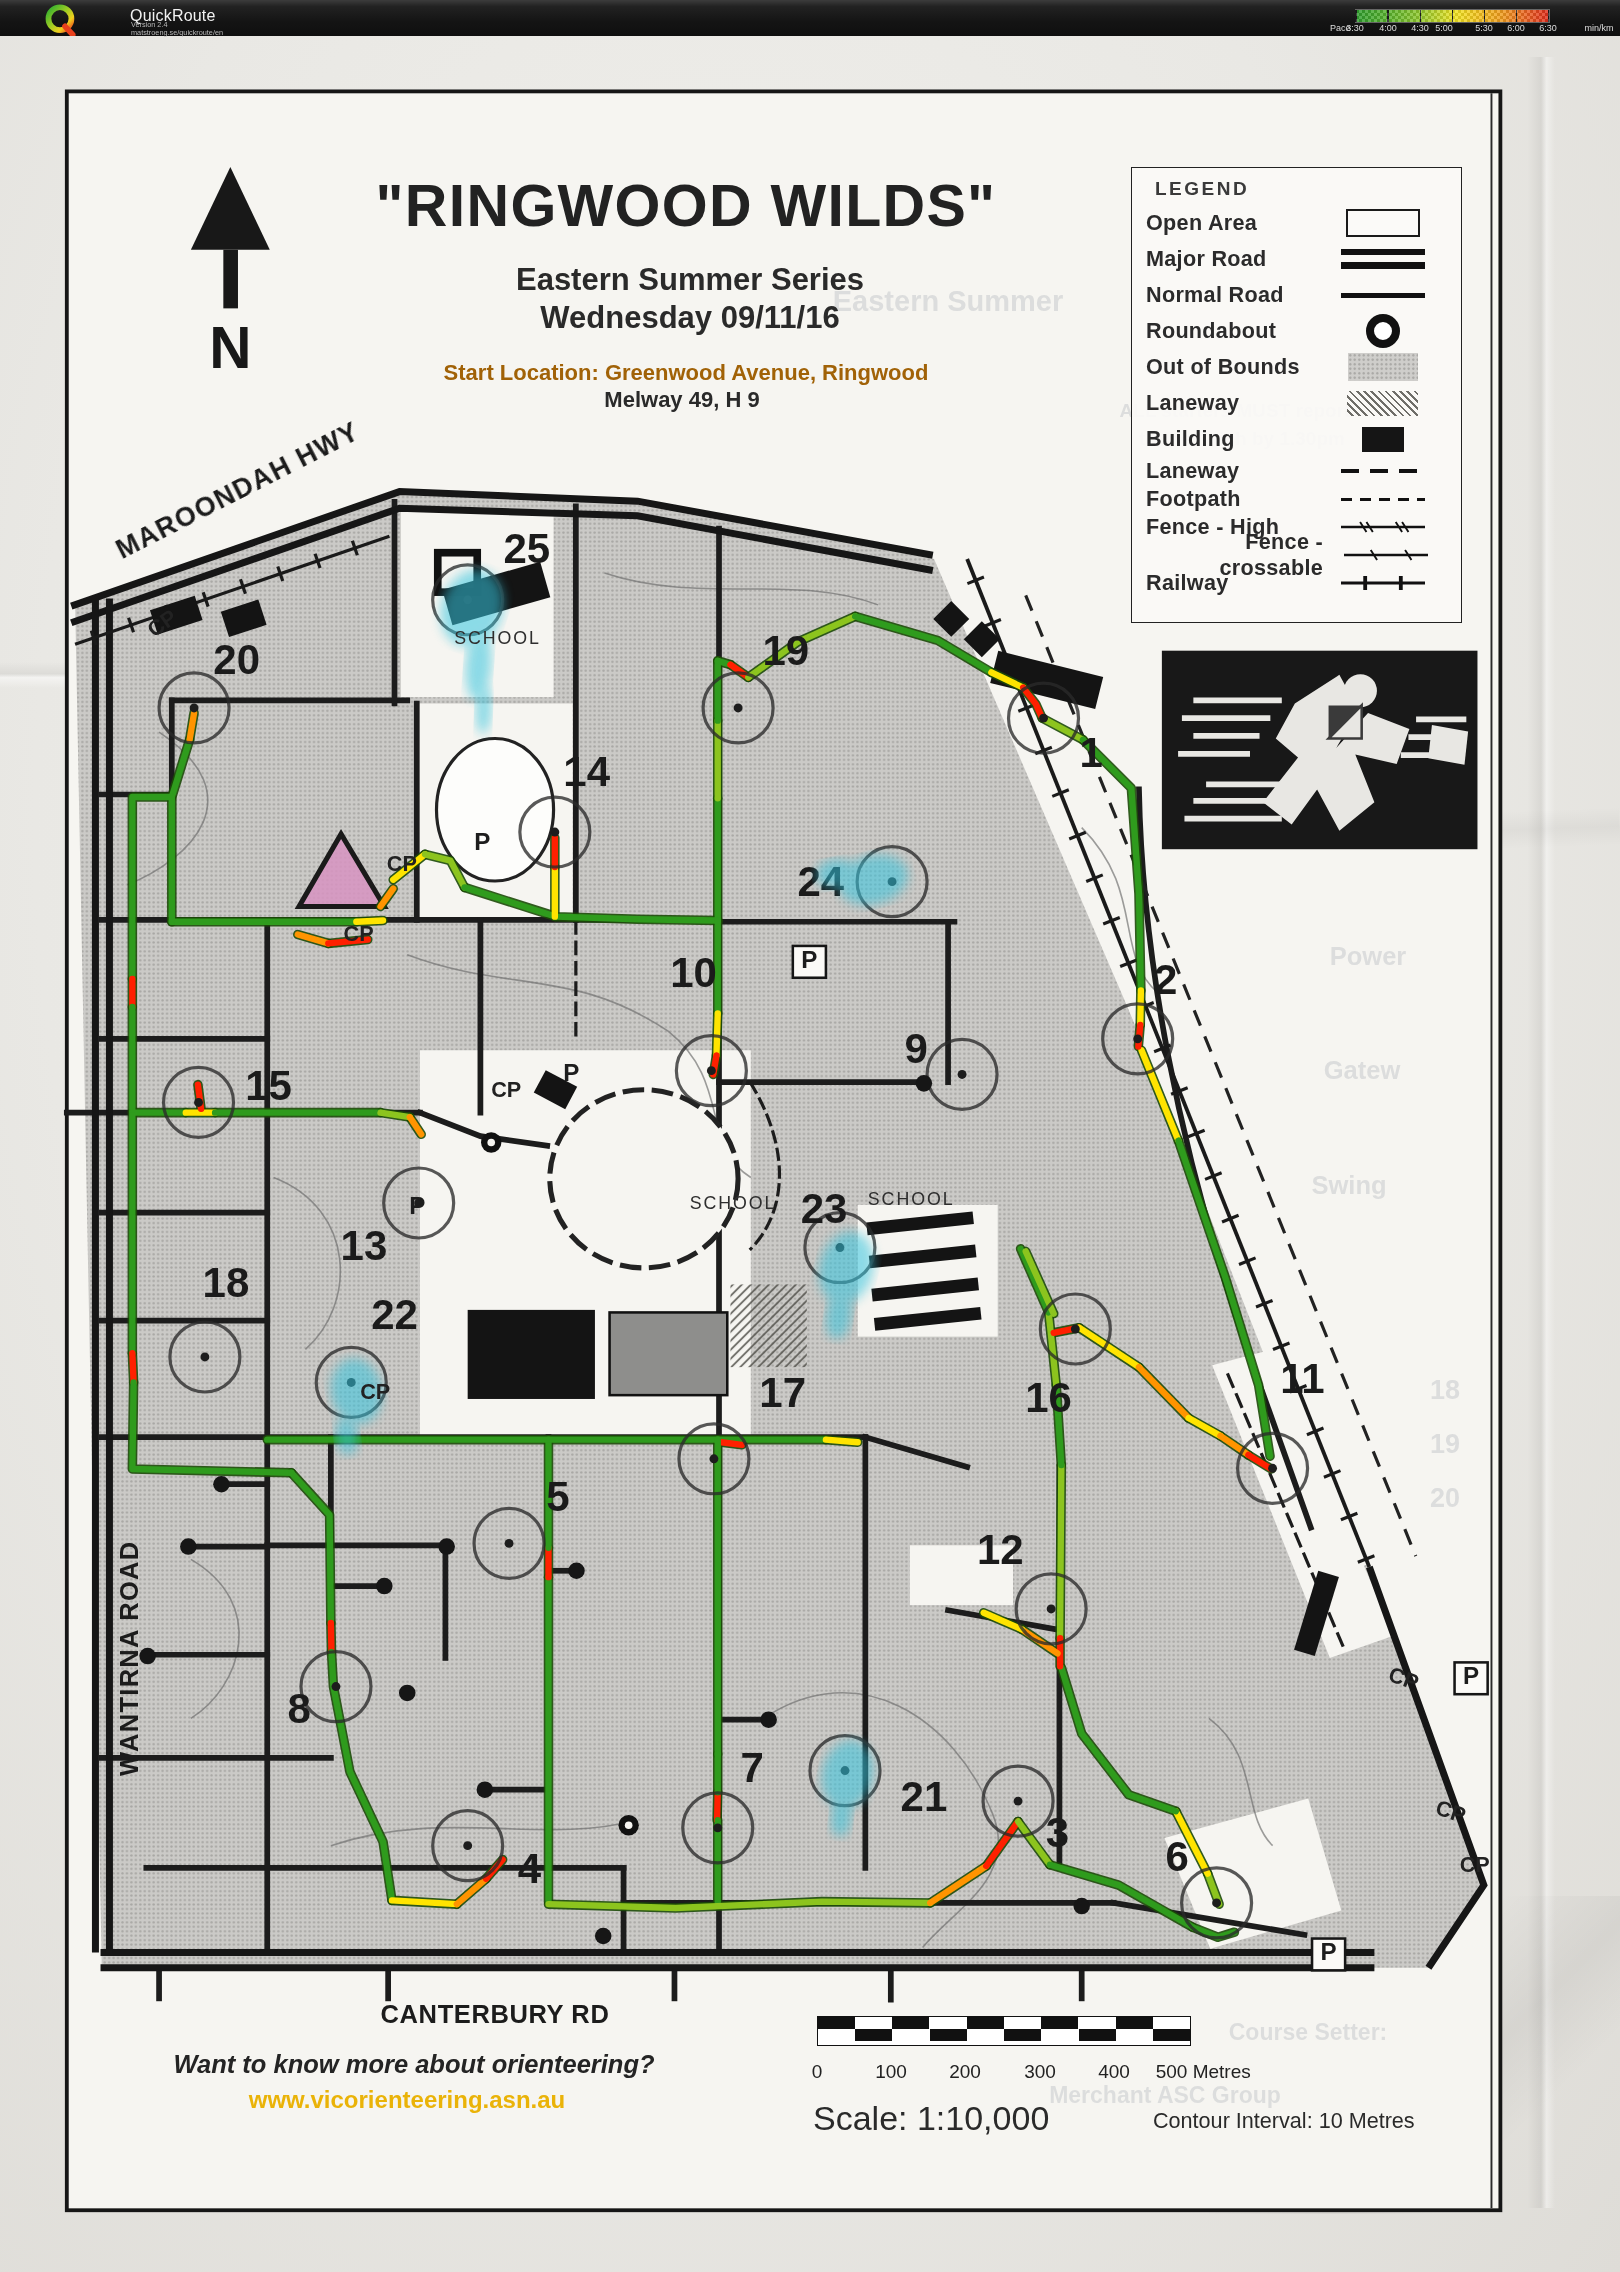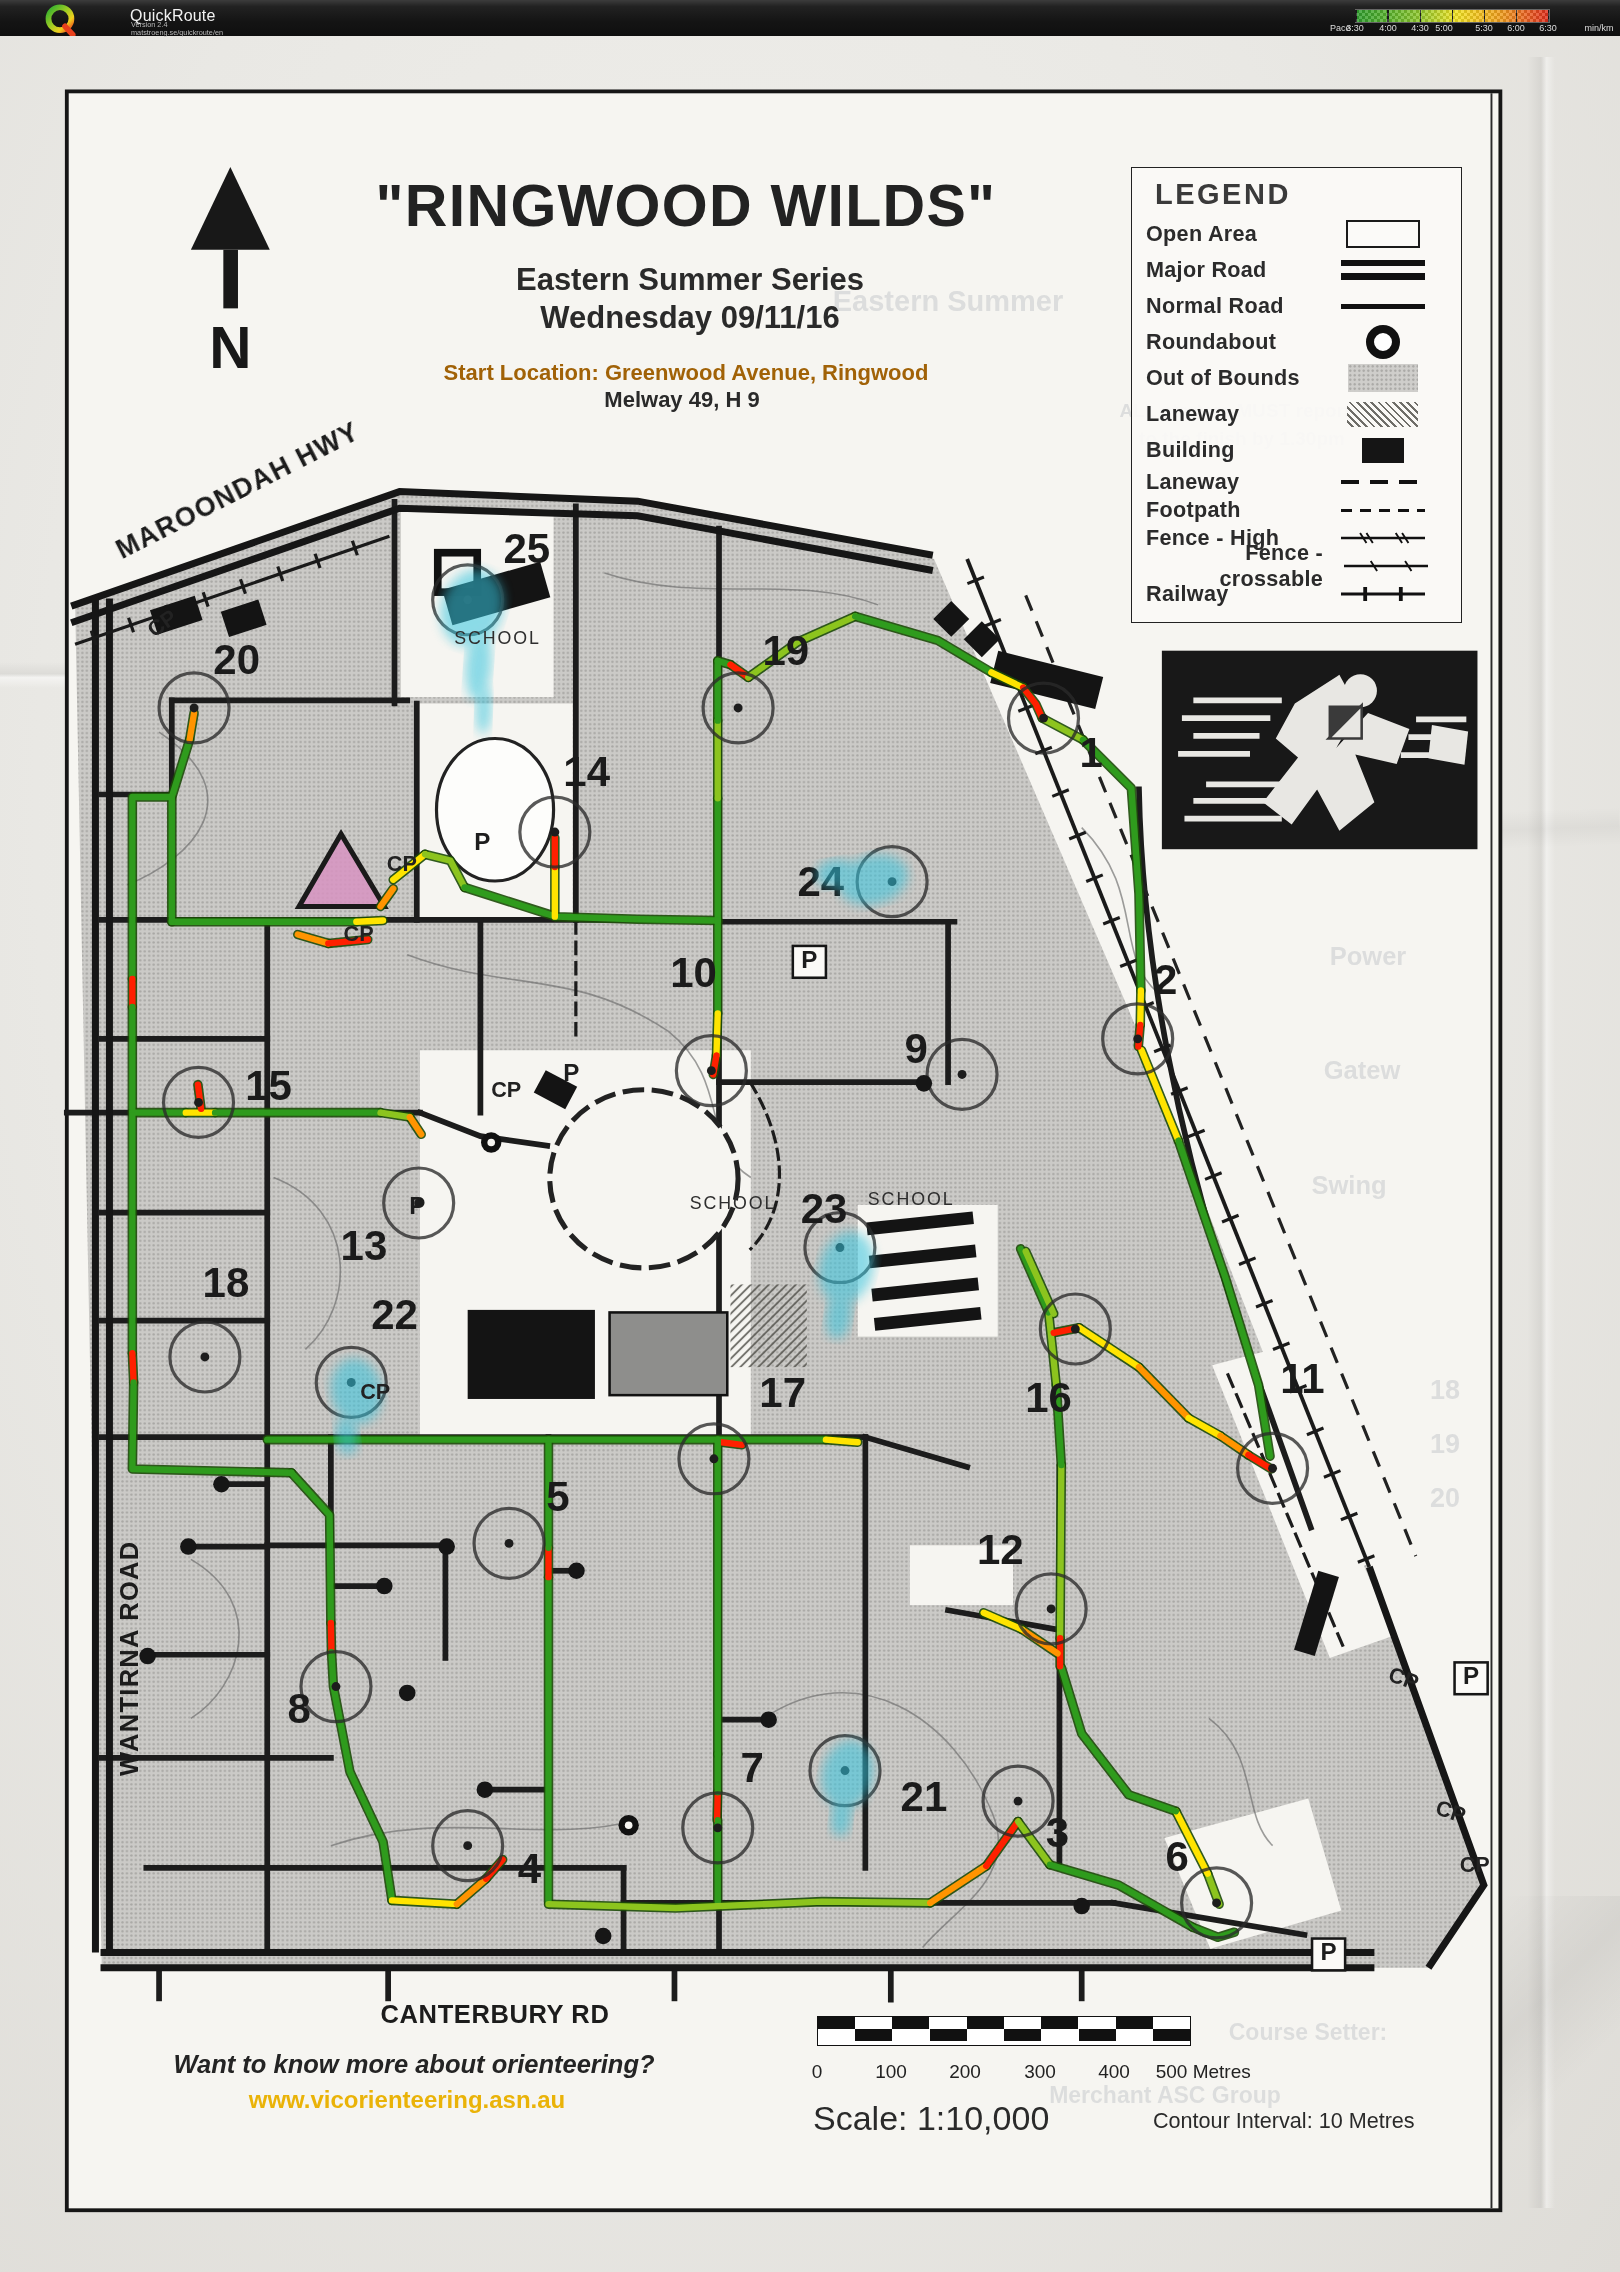--- a/index.html
+++ b/index.html
@@ -54,21 +54,21 @@
   .contour-text{left:1153px;top:2108px;font-size:21.6px;color:#2a2a2a;}
   .scalebar{position:absolute;left:817px;top:2016px;width:372px;height:28px;border:1.9px solid #111;background:#fff;z-index:10;}
   .scalebar .cell{position:absolute;width:37px;height:12px;}
   .scale-num{position:absolute;top:2061px;font-size:19px;color:#222;z-index:10;}
 
   .ghost{position:absolute;z-index:6;color:#6b7585;opacity:.18;font-weight:700;white-space:nowrap;}
 
   
   .legend{position:absolute;left:1131px;top:167px;width:331px;height:456px;border:1.9px solid #222;
     background:rgba(250,249,246,.93);z-index:12;box-sizing:border-box;padding:6.4px 11.5px 3.8px 14px;}
-  .legend-title{font-size:29px;letter-spacing:2.5px;color:#3a3a3a;font-weight:700;margin:3.8px 0 5.1px 9px;}
+  .legend-title{font-size:19px;letter-spacing:2.5px;color:#3a3a3a;font-weight:700;margin:3.8px 0 5.1px 9px;}
   .legend-row{display:flex;align-items:center;justify-content:space-between;height:36px;}
   .legend-row.compact{height:28px;}
   .legend-label{font-size:21.6px;color:#2b2b2b;font-weight:700;letter-spacing:0.3px;text-align:right;}
   .legend-sym{width:134px;display:flex;justify-content:center;align-items:center;}
   .sym-open-area{width:70px;height:24px;border:2.5px solid #1a1a1a;background:#fbfaf8;}
   .sym-major-road{width:84px;height:20px;background:linear-gradient(180deg,#111 0 6.4px,transparent 6.4px 13.4px,#111 13.4px 20px);}
   .sym-normal-road{width:84px;height:5.1px;background:#111;}
   .sym-roundabout{width:18px;height:18px;border:8.3px solid #111;border-radius:50%;background:#fff;}
   .sym-oob{width:70px;height:28px;background:radial-gradient(#a9a8a5 1.2px,#cfcecb 1.3px) 0 0/4.5px 4.5px;}
   .sym-bushland{width:71px;height:25.5px;background:repeating-linear-gradient(45deg,rgba(0,0,0,0) 0 3.2px,#56554f 3.2px 5.1px);opacity:.85;}

